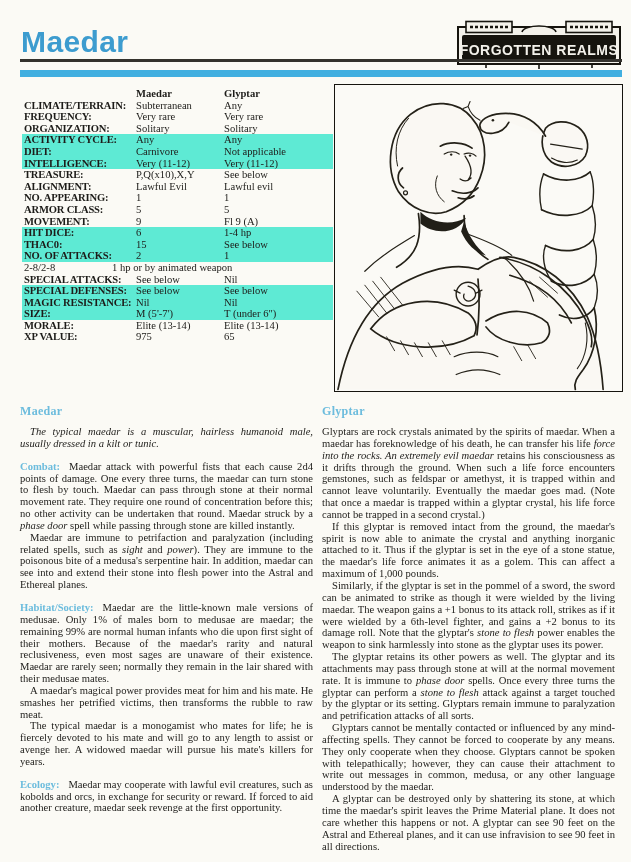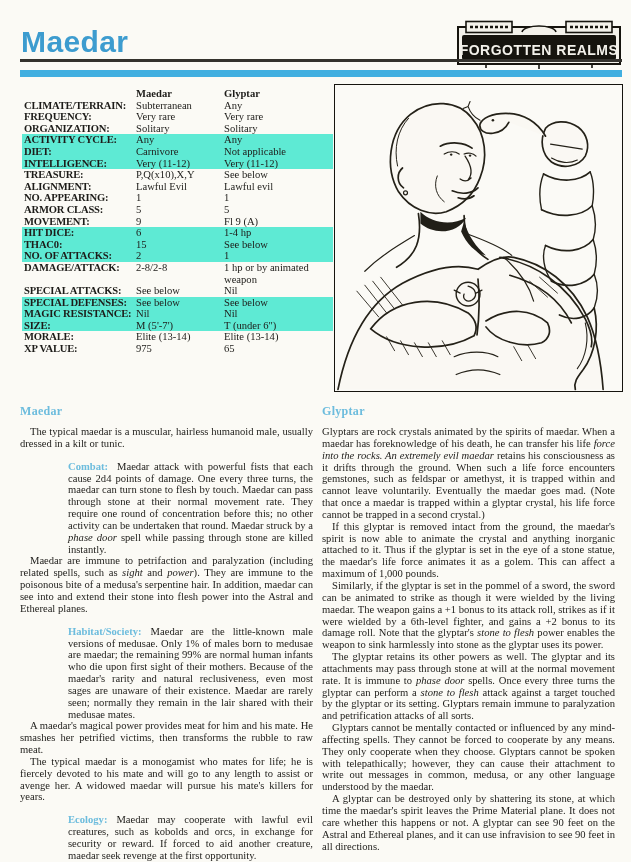--- a/index.html
+++ b/index.html
@@ -29,22 +29,22 @@
   
   .illus{position:absolute;left:334px;top:84px;width:289px;height:308px;
     border:1.6px solid #16140e;background:#fbfaf6;box-sizing:border-box;}
   .illus svg{display:block;width:100%;height:100%;}
   
   .textcol{position:absolute;top:404px;width:293px;}
   #col-left{left:20px;}
   #col-right{left:322px;}
   .textcol p{margin:0;font-size:10.6px;line-height:11.85px;text-align:justify;}
   .textcol p.ind{text-indent:10px;}
-  .textcol p.ital{}
-  .textcol p.sec-start{margin-top:11px;margin-left:48px;}
+  .textcol p.ital{font-style:italic;}
+  .textcol p.sec-start{margin-top:11px;}
   .section-heading{
     font-size:12px;font-weight:bold;color:#6cbcdd;margin:0 0 7px 0;letter-spacing:.3px;
   }
   .inline-heading{font-weight:bold;color:#6cbcdd;padding-right:9px;}
 </style>
 </head>
 <body>
 
 <div class="page-title">Maedar</div>
 
@@ -137,21 +137,20 @@
       <span class="tlabel">THAC0:</span>
       <span class="tv1">15</span>
       <span class="tv2">See below</span>
     </div>
     <div class="trow hl">
       <span class="tlabel">NO. OF ATTACKS:</span>
       <span class="tv1">2</span>
       <span class="tv2">1</span>
     </div>
     <div class="trow">
-      <span class="tlabel">DAMAGE/ATTACK:</span>
       <span class="tv1">2-8/2-8</span>
       <span class="tv2">1 hp or by animated weapon</span>
     </div>
     <div class="trow">
       <span class="tlabel">SPECIAL ATTACKS:</span>
       <span class="tv1">See below</span>
       <span class="tv2">Nil</span>
     </div>
     <div class="trow hl">
       <span class="tlabel">SPECIAL DEFENSES:</span>

